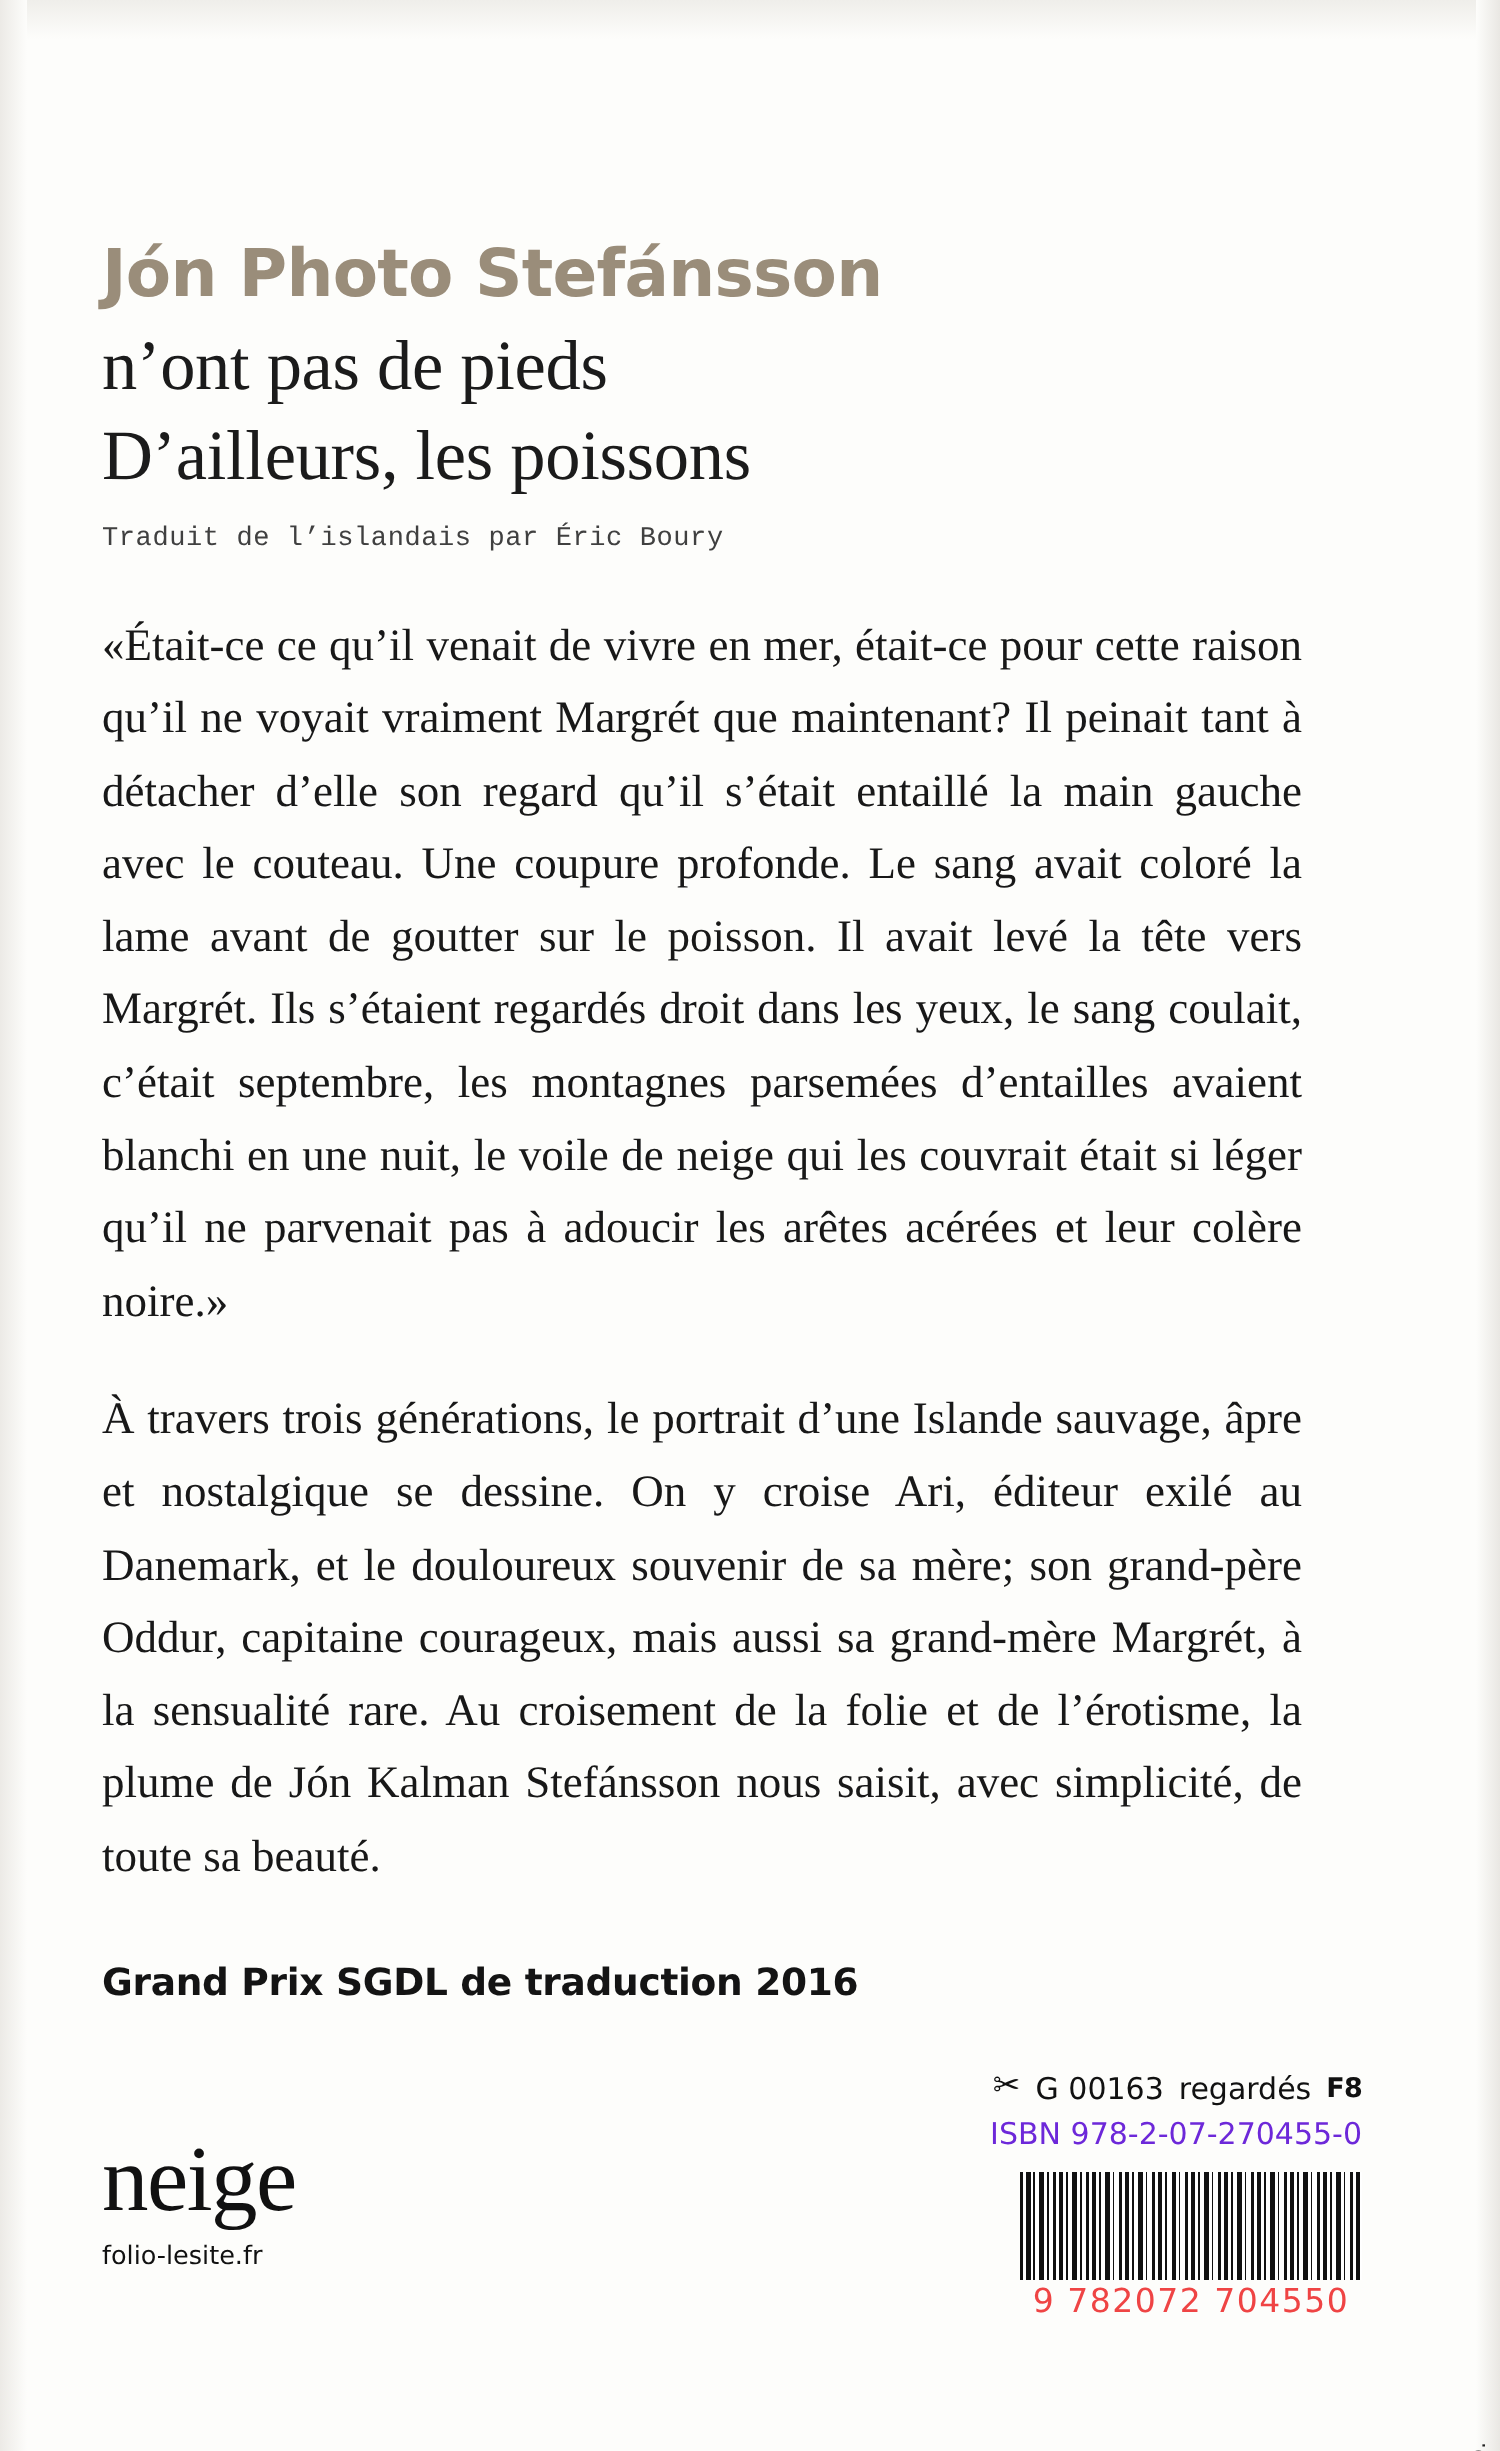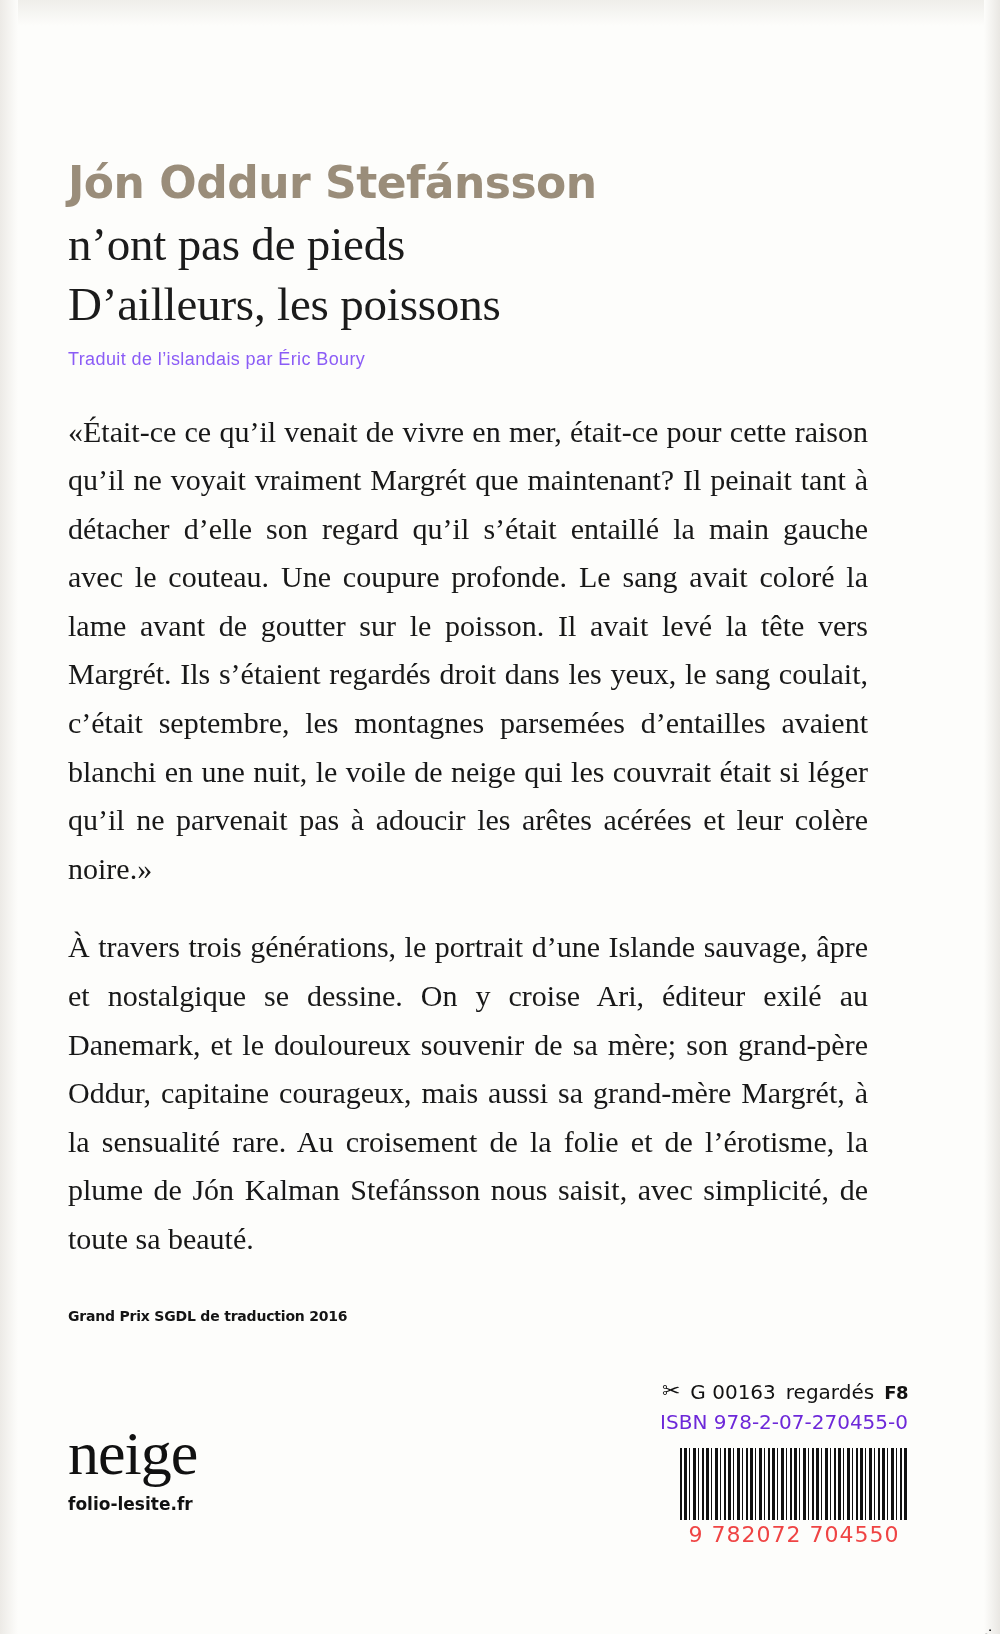--- a/index.html
+++ b/index.html
@@ -54,44 +54,44 @@
   }
   .title {
     font-family: "Liberation Serif", serif;
     font-size: 47px;
     line-height: 1.28;
     color: #1b1b1b;
     margin-top: 8px;
     letter-spacing: -0.2px;
   }
   .translator {
-    font-family: Liberation Sans, sans-serif;
+    font-family: Liberation Mono, monospace;
     font-size: 18px;
     letter-spacing: 0.4px;
-    color: #8b5cf6;
+    color: #404040;
     margin-top: 14px;
   }
 
   .excerpt, .blurb {
     font-family: "Liberation Serif", serif;
     font-size: 30px;
     line-height: 1.62;
     text-align: justify;
     color: #181818;
   }
   .excerpt {
     margin-top: 38px;
   }
   .blurb {
   }
 
   .prize {
     font-family: "DejaVu Sans", sans-serif;
     font-weight: bold;
-    font-size: 14px;
+    font-size: 25px;
     color: #141414;
     margin-top: 44px;
     letter-spacing: -0.2px;
   }
 
   
   .bottom {
     position: absolute;
     left: 68px;
     right: 40px;
@@ -105,21 +105,21 @@
   }
   .folio-word {
     font-family: "Liberation Serif", serif;
     font-size: 62px;
     line-height: 1;
     color: #111;
     letter-spacing: -1px;
   }
   .folio-url {
     font-family: "DejaVu Sans", sans-serif;
-    font-weight: bold;
+    font-weight: normal;
     font-size: 17px;
     color: #111;
     margin-top: 10px;
     letter-spacing: 0px;
   }
 
   .code-block {
     position: absolute;
     right: 52px;
     top: 0;
@@ -194,21 +194,21 @@
 </style>
 </head>
 <body>
 
 <div class="page">
   <div class="edge-top"></div>
   <div class="edge-left"></div>
   <div class="edge-right"></div>
 
   <div class="content">
-    <div class="author">Jón Oddur Stefánsson</div>
+    <div class="author">Jón Photo Stefánsson</div>
     <div class="title">
       <div>n’ont pas de pieds</div>
       <div>D’ailleurs, les poissons</div>
     </div>
     <div class="translator">Traduit de l’islandais par Éric Boury</div>
 
     <p class="excerpt">«Était-ce ce qu’il venait de vivre en mer, était-ce pour cette raison qu’il ne voyait vraiment Margrét que maintenant? Il peinait tant à détacher d’elle son regard qu’il s’était entaillé la main gauche avec le couteau. Une coupure profonde. Le sang avait coloré la lame avant de goutter sur le poisson. Il avait levé la tête vers Margrét. Ils s’étaient regardés droit dans les yeux, le sang coulait, c’était septembre, les montagnes parsemées d’entailles avaient blanchi en une nuit, le voile de neige qui les couvrait était si léger qu’il ne parvenait pas à adoucir les arêtes acérées et leur colère noire.»</p>
     <p class="blurb">À travers trois générations, le portrait d’une Islande sauvage, âpre et nostalgique se dessine. On y croise Ari, éditeur exilé au Danemark, et le douloureux souvenir de sa mère; son grand-père Oddur, capitaine courageux, mais aussi sa grand-mère Margrét, à la sensualité rare. Au croisement de la folie et de l’érotisme, la plume de Jón Kalman Stefánsson nous saisit, avec simplicité, de toute sa beauté.</p>
 
     <div class="prize">Grand Prix SGDL de traduction 2016</div>

